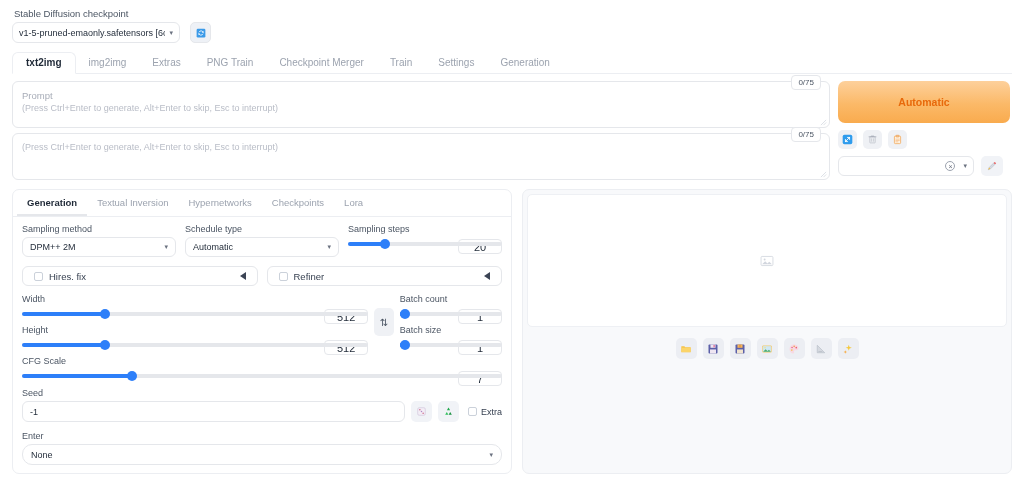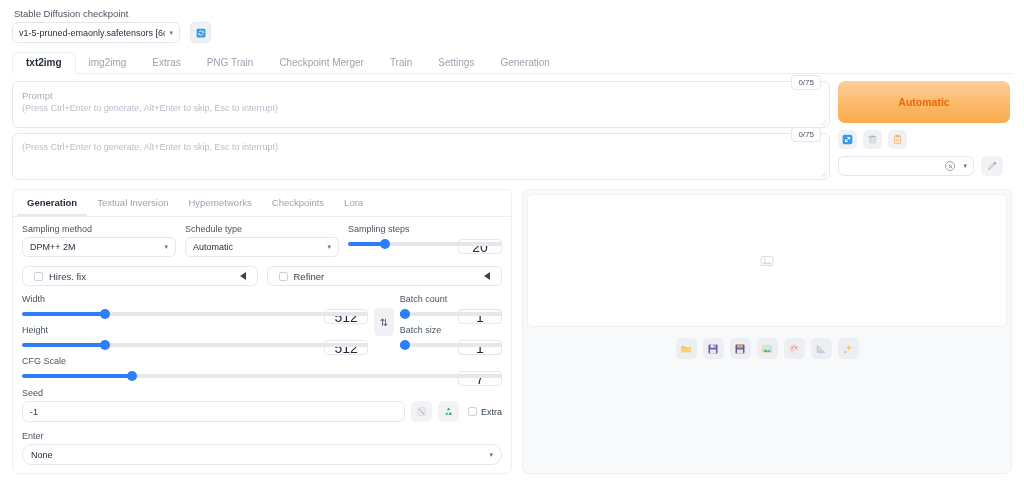--- a/index.html
+++ b/index.html
@@ -103,21 +103,21 @@
   .select-box {
     height:20px; border:1px solid #e5e7eb; border-radius:6px; background:#fff;
     display:flex; align-items:center; padding:0 7px; font-size:9px; color:#1f2937;
   }
   .select-box .txt { flex:1; }
 
   .slider-wrap { position:relative; }
   .num-box {
     position:absolute; right:0; top:-3px; width:44px; height:15px;
     border:1px solid #e5e7eb; border-radius:4px; background:#fff;
-    font-size:14px; color:#1f2937; display:flex; align-items:center; justify-content:center;
+    font-size:11px; color:#1f2937; display:flex; align-items:center; justify-content:center;
   }
   .track { height:4px; border-radius:2px; background:#e5e7eb; position:relative; margin-top:8px; }
   .fill  { position:absolute; left:0; top:0; height:4px; border-radius:2px; background:#2d7ff9; }
   .thumb { position:absolute; top:-3px; width:10px; height:10px; border-radius:50%; background:#2d7ff9; }
 
   .acc-row { display:flex; gap:9px; margin-top:9px; }
   .accordion {
     flex:1; height:20px; border:1px solid #e5e7eb; border-radius:6px; background:#fff;
     display:flex; align-items:center; padding:0 11px; gap:6px;
   }

